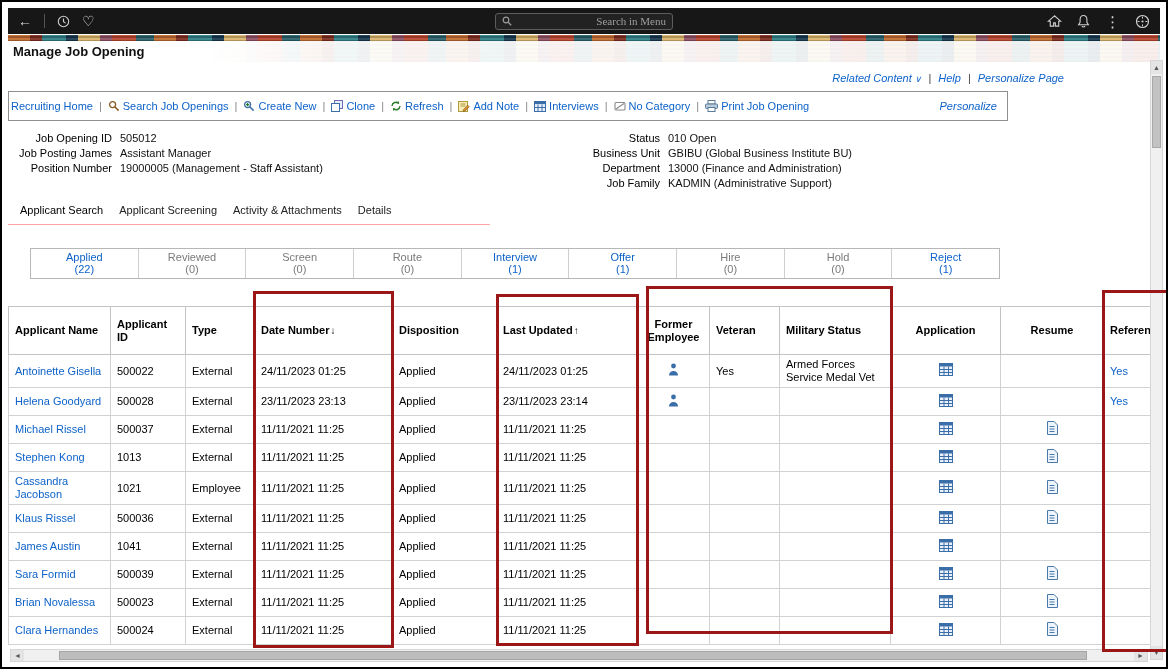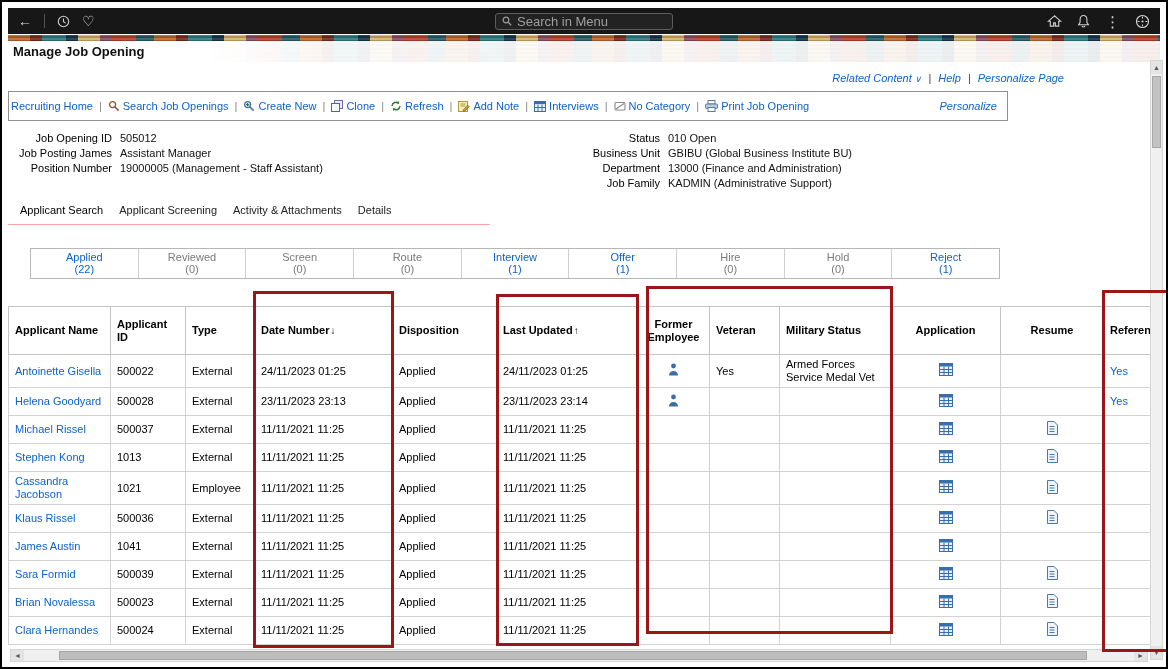--- a/index.html
+++ b/index.html
@@ -7,21 +7,21 @@
   body { width:1168px; height:669px; overflow:hidden; font-family:"Liberation Sans", sans-serif; }
   .frame { position:relative; width:1168px; height:669px; background:#fff; border:2px solid #000; padding:6px; overflow:hidden; font-size:11px; color:#000; }
 
   
   .topbar { height:26px; background:#171717; display:flex; align-items:center; padding:0 10px; color:#cfcfcf; }
   .tb-left { display:flex; align-items:center; gap:12px; width:220px; }
   .tb-ic { cursor:pointer; font-size:14px; line-height:1; color:#d8d8d8; display:inline-flex; align-items:center; }
   .tb-div { width:1px; height:14px; background:#555; display:inline-block; }
   .tb-center { flex:1; display:flex; justify-content:center; }
   .searchbox { width:178px; height:17px; background:#222; border:1px solid #5d5d5d; border-radius:3px; display:flex; align-items:center; gap:5px; padding:0 6px; }
-  .searchbox input { background:transparent; border:none; outline:none; color:#c8c8c8; font-size:13px; width:100%; font-family:Liberation Sans, sans-serif; }
+  .searchbox input { background:transparent; border:none; outline:none; color:#c8c8c8; font-size:11px; width:100%; font-family:Liberation Serif, serif;text-align:right; }
   .searchbox input::placeholder { color:#9f9f9f; }
   .tb-right { display:flex; align-items:center; gap:15px; width:220px; justify-content:flex-end; }
 
   
   .banner { position:relative; height:27px; margin-top:1px; background:
       repeating-linear-gradient(90deg,#c06a2e 0 22px,#7e2c1d 22px 34px,#2e7f85 34px 58px,#17384f 58px 70px,#d9b36a 70px 92px,#8e4f62 92px 104px,#b8452c 104px 128px,#27606b 128px 146px);
   }
   .banner:before { content:""; position:absolute; inset:0; background:repeating-linear-gradient(0deg, rgba(0,0,0,.18) 0 2px, rgba(255,255,255,.08) 2px 4px); }
   .banner-band { position:absolute; left:0; right:0; top:6px; bottom:0; background:linear-gradient(90deg,#fff 0,#fff 200px,rgba(255,255,255,.93) 320px,rgba(255,255,255,.9) 100%); display:flex; align-items:center; padding-left:5px; }
   .banner-band span { font-size:13px; font-weight:bold; color:#111; }

